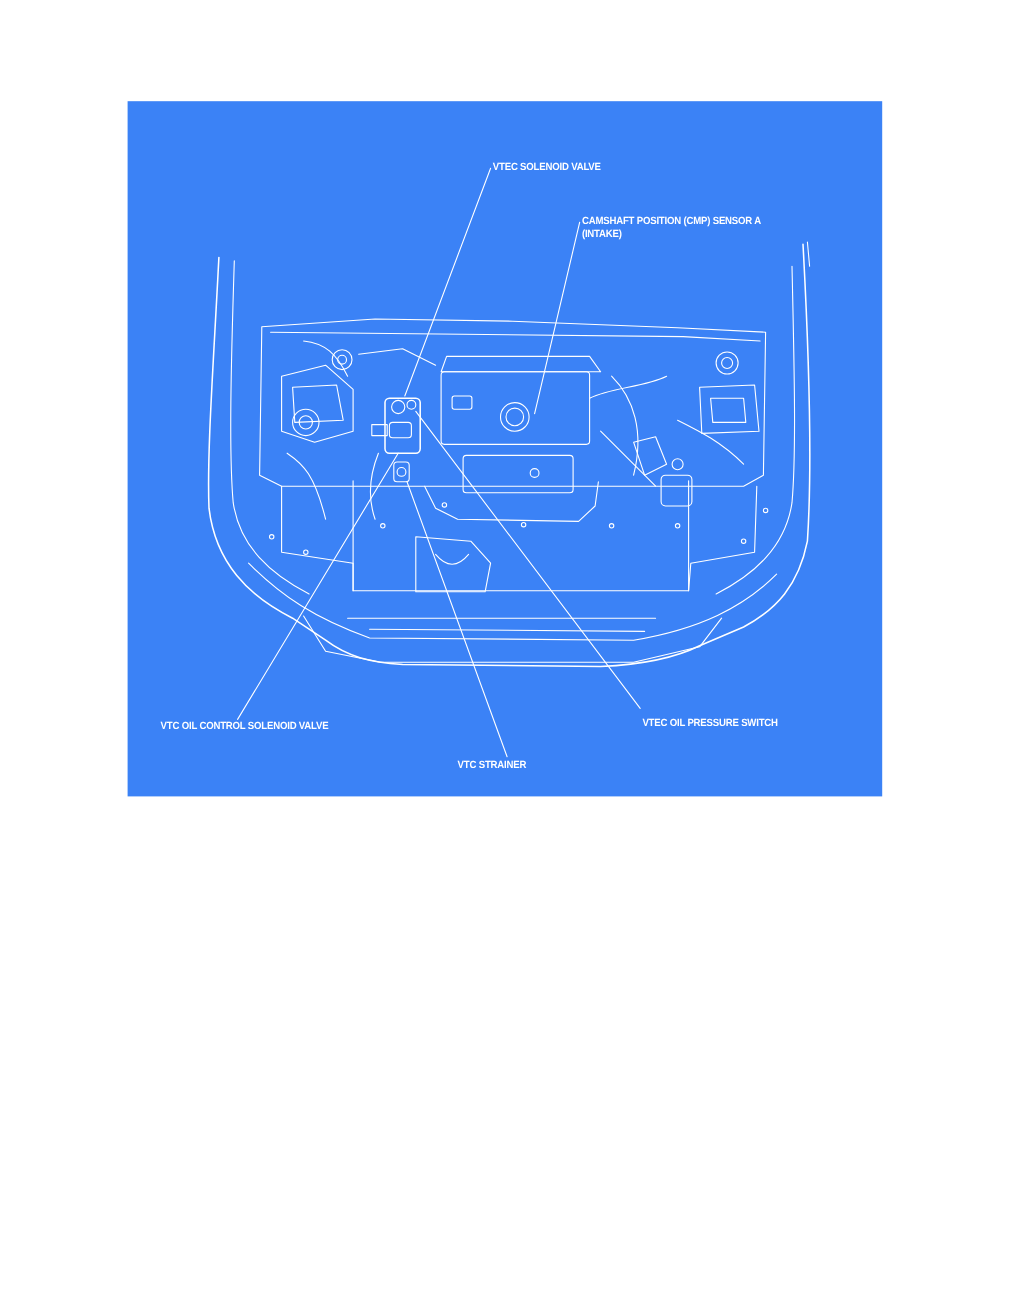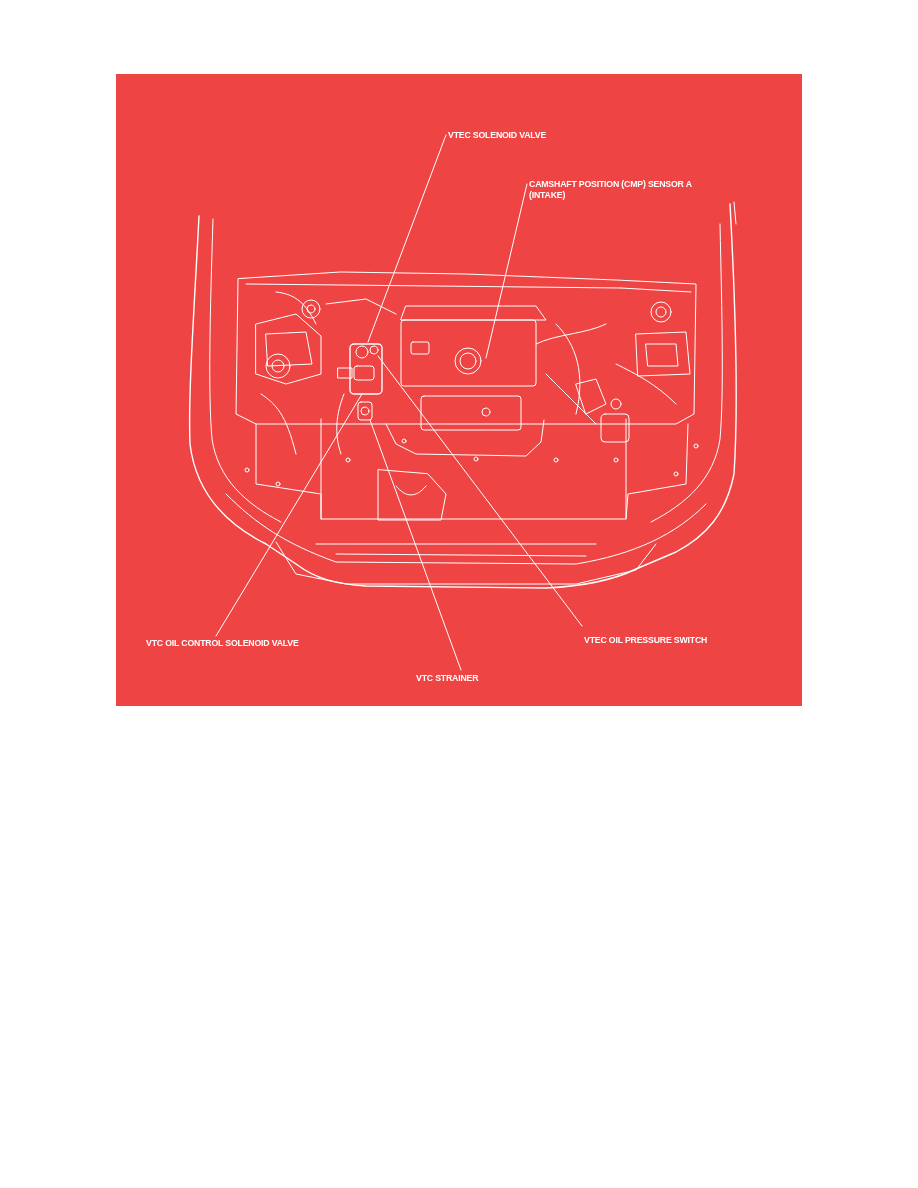--- a/index.html
+++ b/index.html
@@ -1,19 +1,19 @@
 <!DOCTYPE html>
 <html><head>
 <meta charset="utf-8">
 <style>
   html, body { margin: 0; padding: 0; background: #ffffff; }
   body { width: 918px; height: 1188px; position: relative; overflow: hidden; }
   .panel {
-    position: absolute; left: 116px; top: 74px; width: 686px; height: 632px;
-    background: #ef4444; overflow: hidden;
+    position: absolute; left: 116px; top: 92px; width: 686px; height: 632px;
+    background: #3b82f6; overflow: hidden;
   }
   .panel svg { position: absolute; left: 0; top: 0; }
   .label {
     position: absolute; color: #ffffff;
     font-family: "Liberation Sans", sans-serif; font-weight: bold;
     font-size: 9.5px; letter-spacing: -0.2px; line-height: 11px;
     white-space: pre; transform: scaleX(0.92); transform-origin: left top;
   }
 </style>
 </head>

